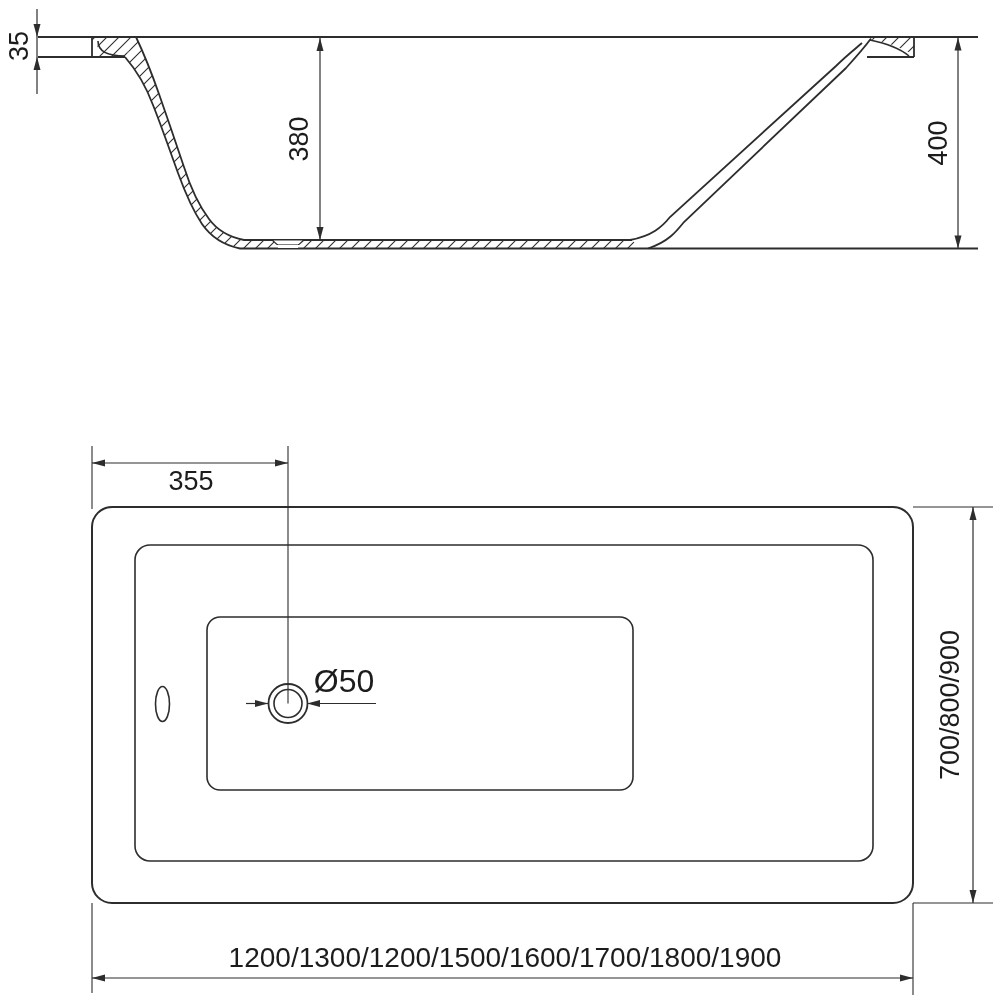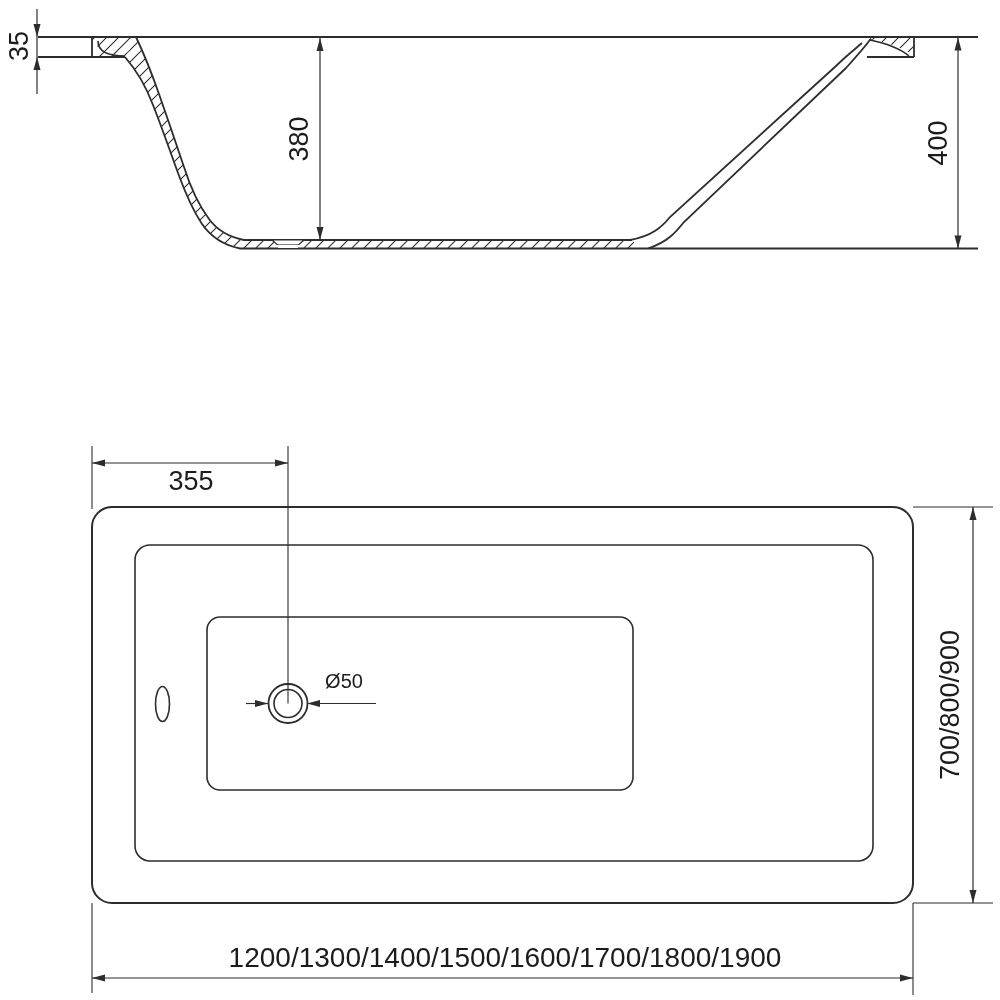--- a/index.html
+++ b/index.html
@@ -17,21 +17,21 @@
     white-space:nowrap;
     transform:translate(-50%,-50%);
     letter-spacing:0px;
     line-height:1;
     user-select:none;
   }
   .dim-label.vertical{
     transform:translate(-50%,-50%) rotate(-90deg);
   }
   .dim-label.big{font-size:28px;}
-  .dim-label.diam{font-size:20px;}
+  .dim-label.diam{font-size:32px;}
 </style>
 </head>
 <body>
 
 <div id="stage">
 
 <svg width="1000" height="1000" viewBox="0 0 1000 1000">
   <defs>
     <pattern id="hatch" width="12" height="12" patternUnits="userSpaceOnUse">
       <path d="M-2,14 L14,-2 M-8,8 L8,-8 M4,20 L20,4" stroke="#2d2d2d" stroke-width="1.1" fill="none"></path>
@@ -143,15 +143,15 @@
 <div class="dim-label vertical" style="left:299px;top:139px;">380</div>
 
 <div class="dim-label vertical" style="left:938px;top:143px;">400</div>
 
 <div class="dim-label" style="left:191px;top:445px;margin-top:36px;">355</div>
 
 <div class="dim-label diam" style="left:344px;top:681px;">Ø50</div>
 
 <div class="dim-label vertical" style="left:950px;top:705px;">700/800/900</div>
 
-<div class="dim-label big" style="left:505px;top:958px;">1200/1300/1400/1500/1600/1700/1800/1900</div>
+<div class="dim-label big" style="left:505px;top:958px;">1200/1300/1200/1500/1600/1700/1800/1900</div>
 
 </div>
 
 </body></html>

